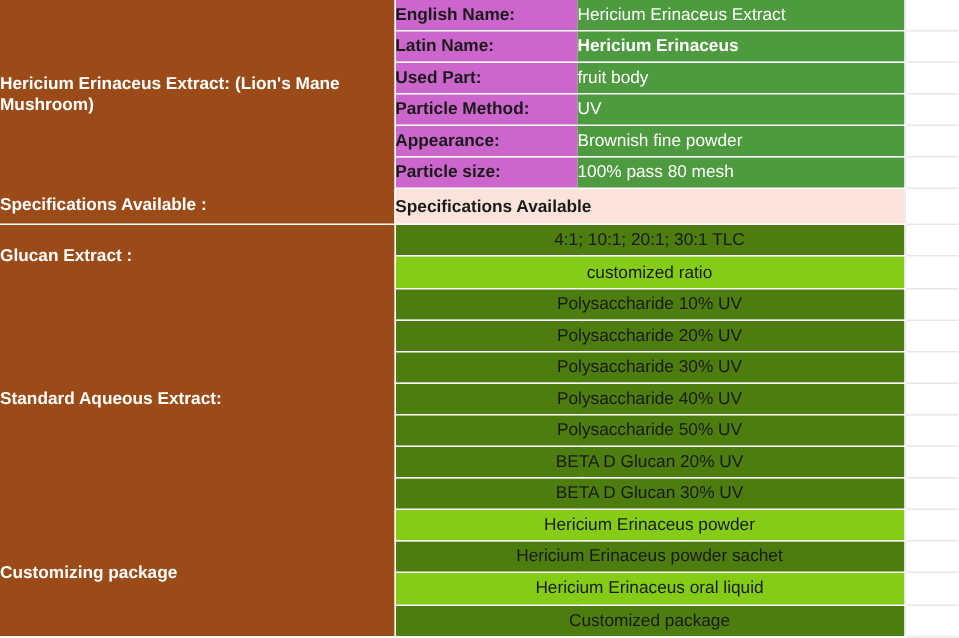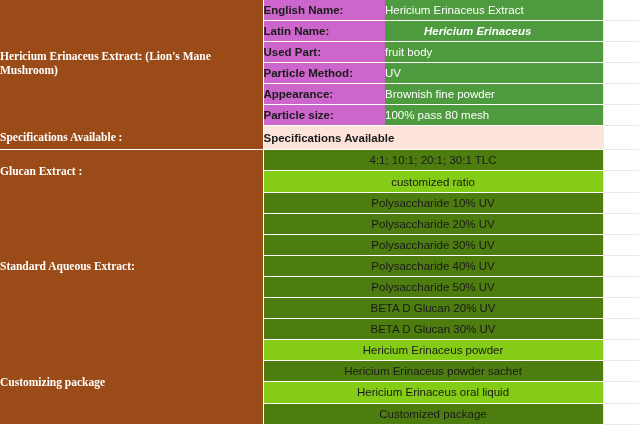--- a/index.html
+++ b/index.html
@@ -36,39 +36,38 @@
   col.c-val   { width: 218px; }
   col.c-tail  { width: 36px; }
 
   .brown {
     background: #9a4b18;
     color: #ffffff;
     font-weight: bold;
     padding: 4px 6px;
     font-size: 12px;
     line-height: 1.25;
-    font-family: Liberation Serif, serif;
   }
   .key {
     background: #cc66cc;
     color: #1a1a1a;
     font-weight: bold;
     padding: 2px 6px;
     font-size: 12px;
     white-space: nowrap;
     margin-left: 44px;
   }
   .val {
     background: #4e9a3e;
     color: #ffffff;
     padding: 2px 6px;
     font-size: 12px;
     white-space: nowrap;
   }
-  .val.italic { font-style: italic; font-weight: bold; padding-left: 39px; }
+  .val.italic { font-weight: bold; }
   .white {
     background: #ffffff;
   }
   .spec-head {
     background: #fde4db;
     color: #1a1a1a;
     font-weight: bold;
     font-size: 12.5px;
     padding: 3px 4px;
   }

